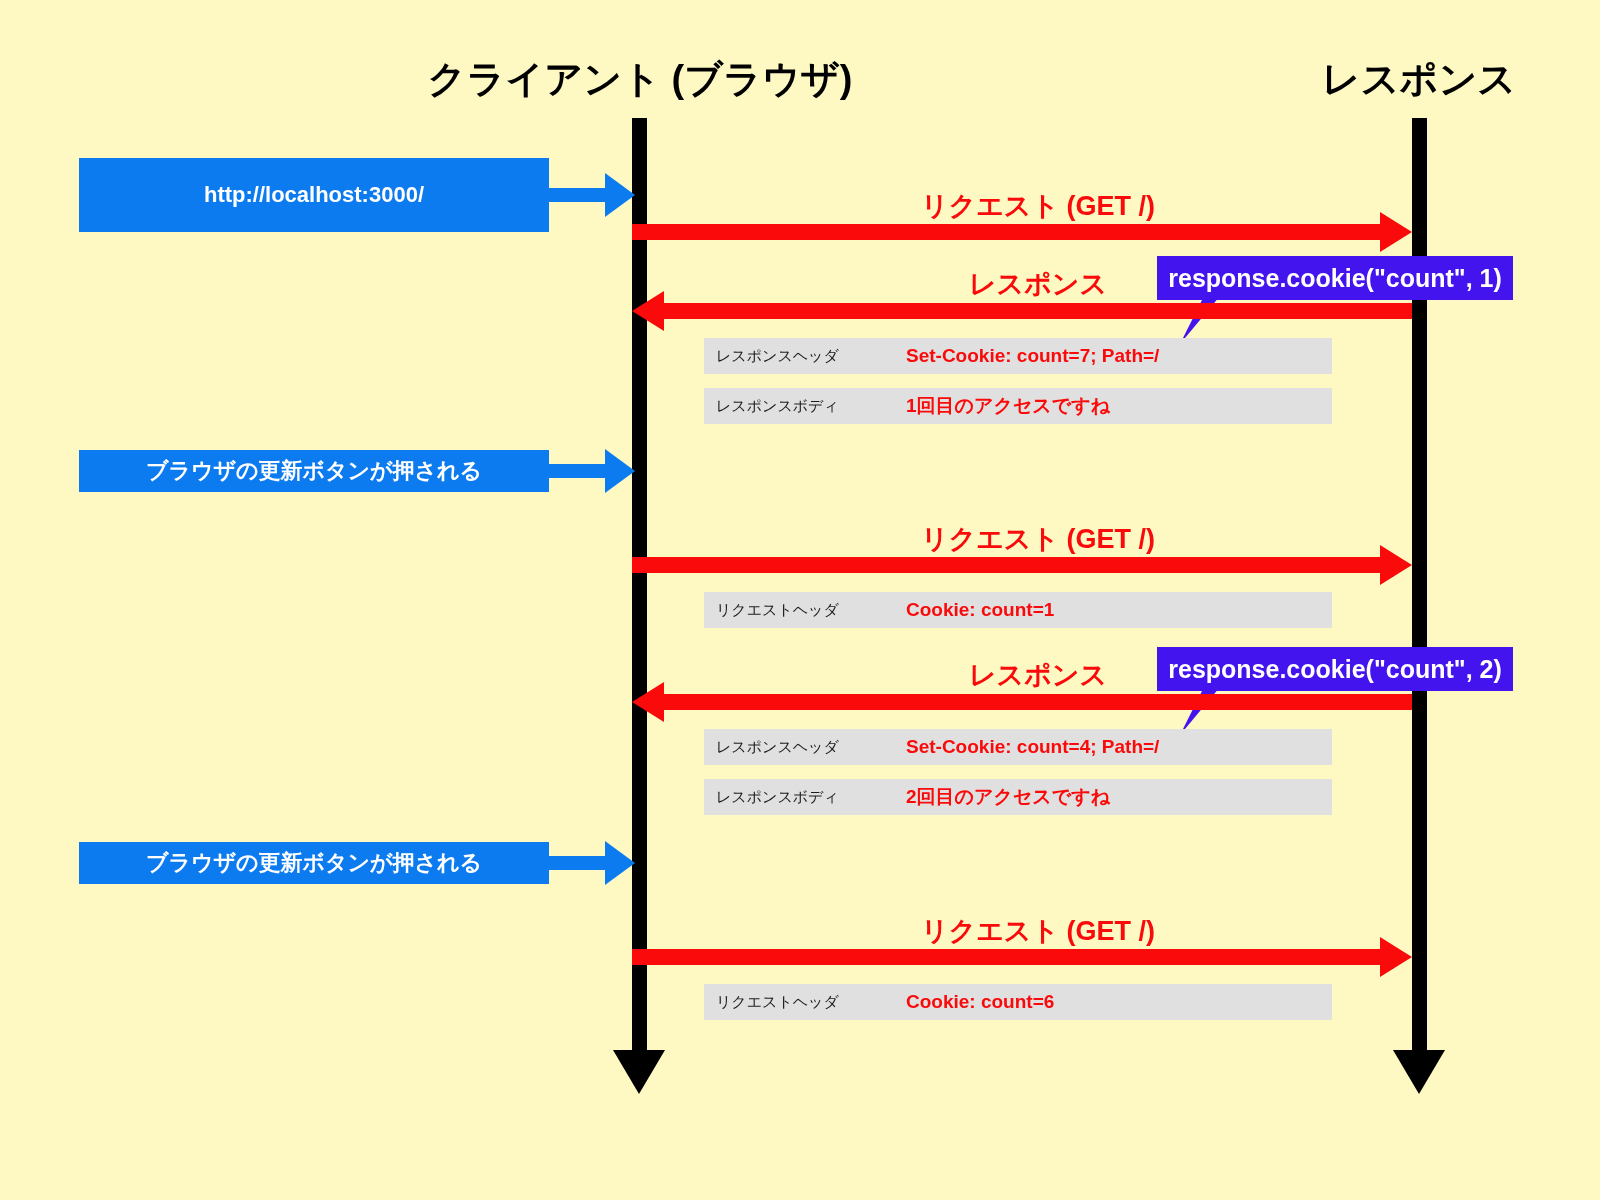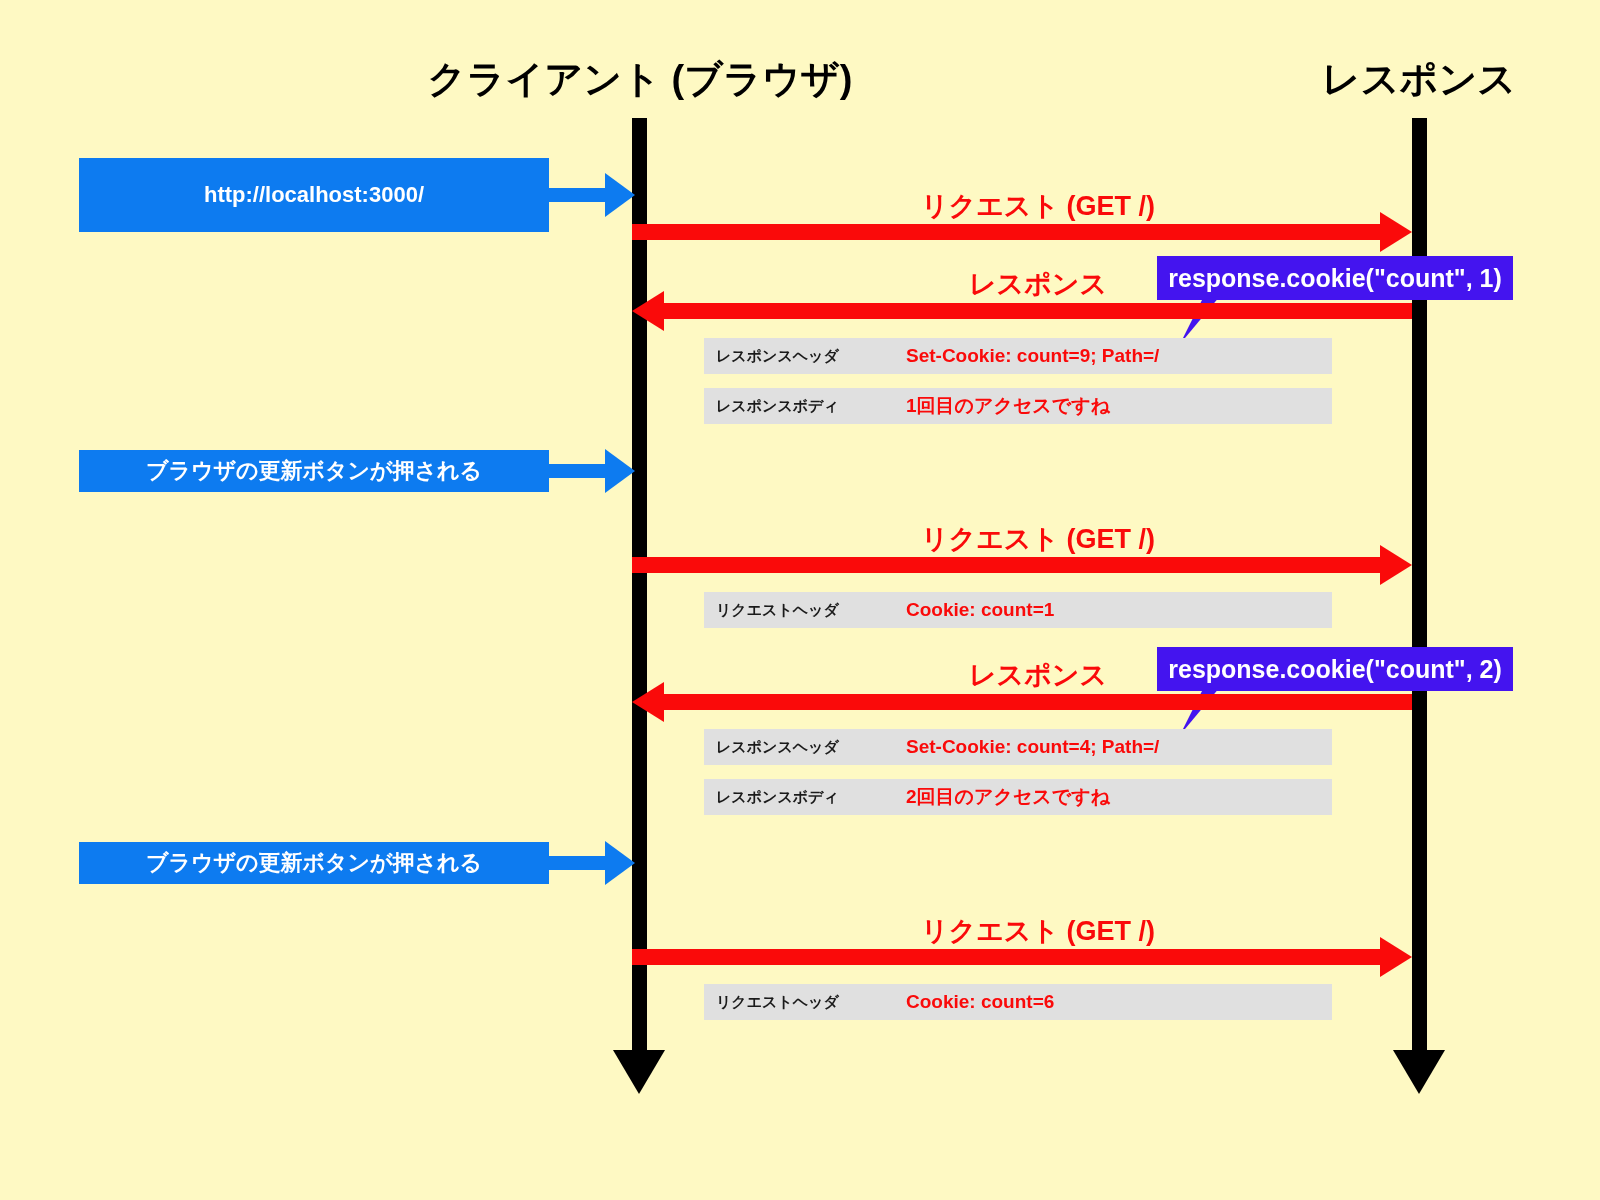--- a/index.html
+++ b/index.html
@@ -127,21 +127,21 @@
     background: #e0e0e0;
     left: 704px;
     width: 628px;
     height: 36px;
     display: flex;
     align-items: center;
   }
   .detail-key {
     color: #1a1a1a;
     font-size: 15px;
-    font-weight: bold;
+    font-weight: normal;
     margin-left: 12px;
     width: 190px;
     white-space: nowrap;
   }
   .detail-val {
     color: #fa0a0a;
     font-size: 19px;
     font-weight: bold;
     white-space: nowrap;
   }
@@ -189,21 +189,21 @@
   <svg style="position:absolute; left:1180px; top:296px; width:60px; height:50px;">
     <polygon points="40,0 22,4 0,48" fill="#4414ef"></polygon>
   </svg>
 
   <div class="msg-label" style="left:1020px; top:271px;">レスポンス</div>
   <div class="msg-shaft" style="left:664px; top:303px; width:748px;"></div>
   <div class="msg-head-left" style="left:632px; top:291px;"></div>
 
   <div class="detail-row" style="top:338px;">
     <span class="detail-key">レスポンスヘッダ</span>
-    <span class="detail-val">Set-Cookie: count=9; Path=/</span>
+    <span class="detail-val">Set-Cookie: count=7; Path=/</span>
   </div>
   <div class="detail-row" style="top:388px;">
     <span class="detail-key">レスポンスボディ</span>
     <span class="detail-val">1回目のアクセスですね</span>
   </div>
 
   <div class="note" style="left:79px; top:450px; width:470px; height:42px;">
     <span class="note-line">ブラウザの更新ボタンが押される</span>
   </div>
   <div class="note-arrow-shaft" style="left:549px; top:464px; width:66px;"></div>

